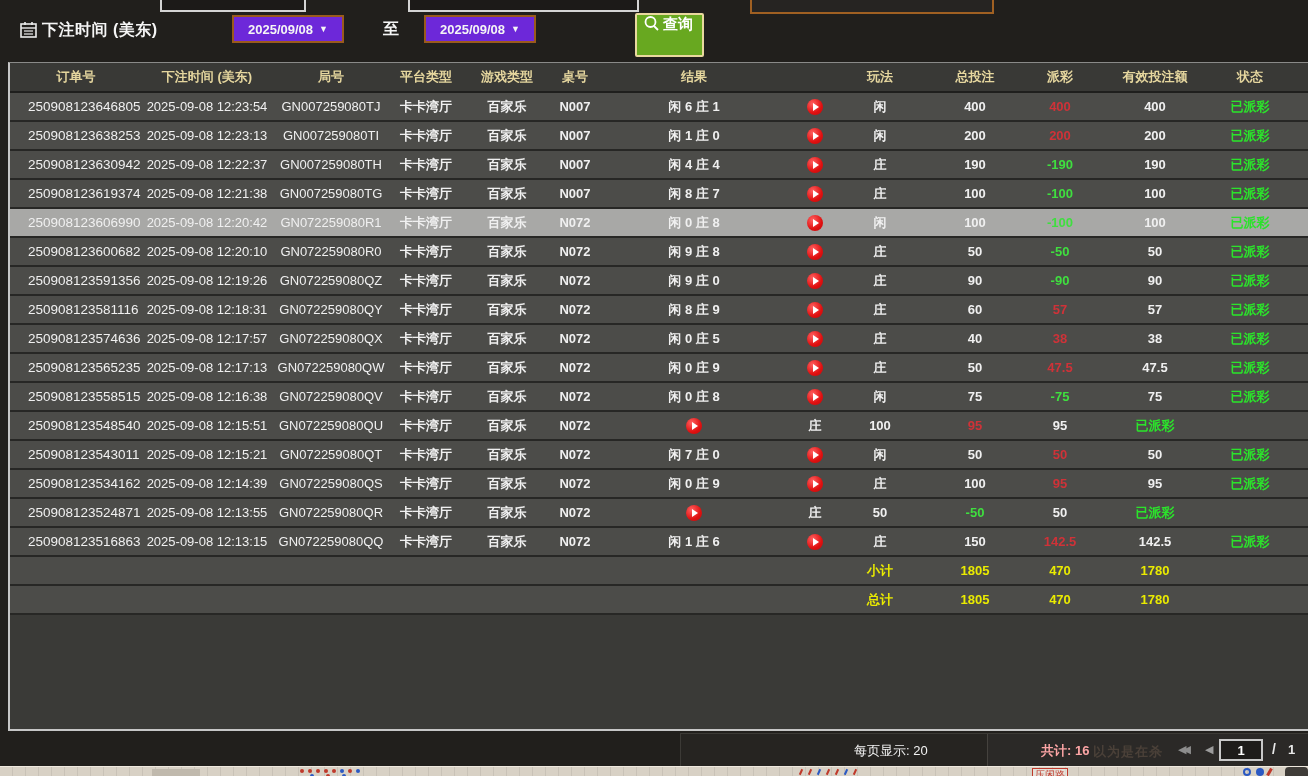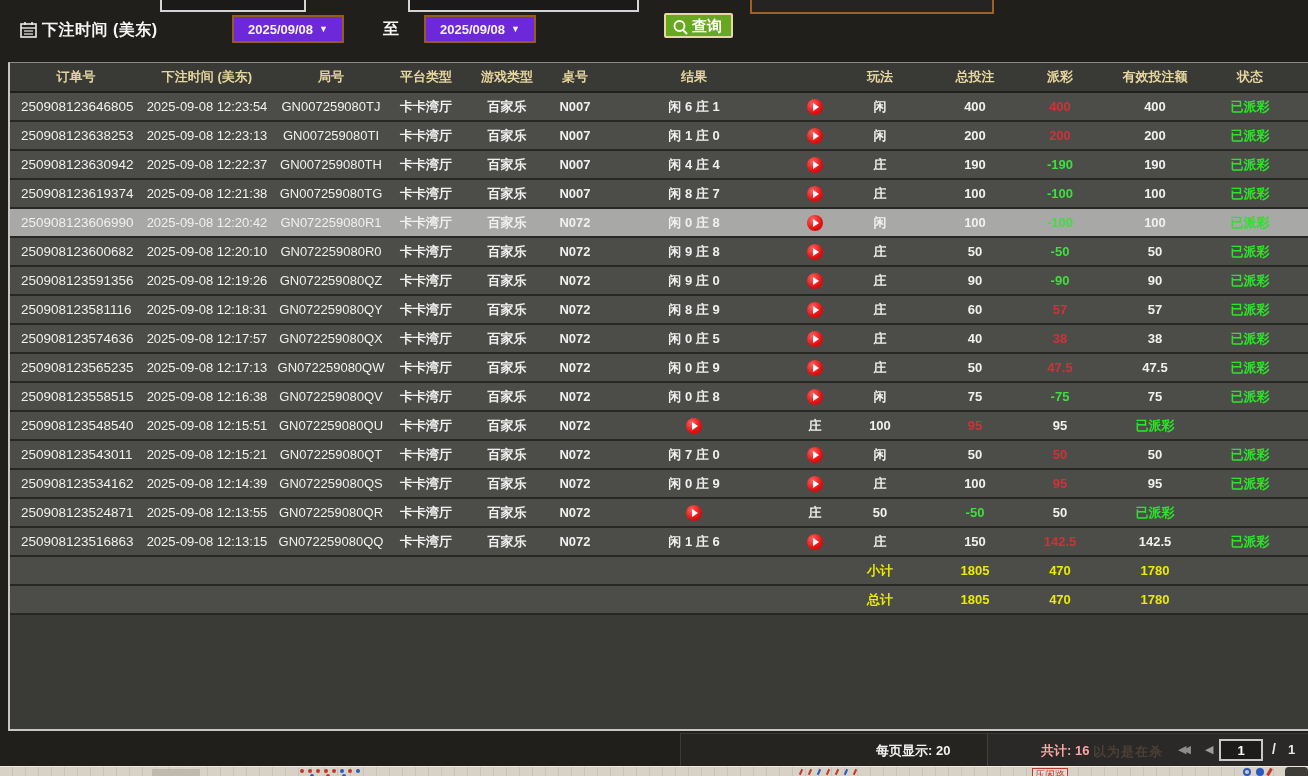--- a/index.html
+++ b/index.html
@@ -23,59 +23,59 @@
   .date-picker{
     position:absolute;top:15px;height:28px;width:112px;box-sizing:border-box;
     background:#6d28d9;border:2px solid #9a5a1d;color:#f5f5f5;
     font-weight:bold;font-size:13px;font-family:inherit;
     display:flex;align-items:center;justify-content:center;gap:6px;cursor:pointer;padding:0;
   }
   .dp1{left:232px;} .dp2{left:424px;}
   .caret{font-size:9px;line-height:1;}
   .to-label{position:absolute;left:383px;top:19px;color:#f5f5f5;font-size:16px;font-weight:bold;}
   .query-btn{
-    position:absolute;left:664px;top:13px;height:25px;box-sizing:border-box;
+    position:absolute;left:635px;top:13px;height:44px;box-sizing:border-box;
     background:#68a820;border:2px solid #e9d89e;border-radius:2px;color:#fff;
-    font-weight:bold;font-size:15px;font-family:inherit;display:flex;align-items:flex-end;
+    font-weight:bold;font-size:15px;font-family:inherit;display:flex;align-items:flex-start;
     gap:3px;padding:0 9px 0 6px;cursor:pointer;
   }
 
   
   :root{--cols:132px 130px 118px 72px 90px 46px 192px 50px 80px 110px 60px 130px 60px 80px;}
   .table-panel{
     position:absolute;left:8px;top:62px;width:1352px;height:669px;box-sizing:border-box;
     background:#3a3a37;border-left:2px solid #c6c6c6;border-bottom:2px solid #c6c6c6;
     border-top:1px solid #8a8a88;
   }
   .thead{display:grid;grid-template-columns:var(--cols);height:28px;background:#393936;
     border-bottom:2px solid #1f1f1d;}
   .hcell{display:flex;align-items:center;justify-content:center;color:#e5d69e;
     font-size:13px;font-weight:bold;white-space:nowrap;overflow:hidden;}
   .row{display:grid;grid-template-columns:var(--cols);height:29px;background:#4c4c49;
     border-bottom:2px solid #272725;box-sizing:border-box;}
   .row.selected{background:#a8a8a6;}
   .cell{display:flex;align-items:center;justify-content:center;color:#f0f0f0;
     font-size:13px;white-space:nowrap;overflow:hidden;}
-  .cell.c0{justify-content:flex-start;padding-left:11px;font-size:13.5px;}
+  .cell.c0{justify-content:flex-start;padding-left:18px;font-size:13.5px;}
   .cell.c3,.cell.c4,.cell.c5,.cell.c6,.cell.c8,.cell.c9,.cell.c10,.cell.c11,.cell.c12{font-weight:bold;}
   .cell.win{color:#cf3238;}
   .cell.loss{color:#3fdf3f;}
   .cell.status{color:#2be32b;}
   .row.trow .cell{color:#eaeb00;font-weight:bold;}
   .play-btn{width:16px;height:16px;border-radius:50%;display:inline-block;position:relative;
     background:radial-gradient(circle at 35% 30%, #ff6060, #e01010 60%, #c00a0a);cursor:pointer;}
   .play-btn::after{content:"";position:absolute;left:6px;top:4px;border-left:6px solid #fff;
     border-top:4px solid transparent;border-bottom:4px solid transparent;}
 
   
   .pagebar{position:absolute;left:680px;top:733px;width:628px;height:34px;background:#262421;
     border:1px solid #3c3a36;box-sizing:border-box;}
   .pagebar .rightsec{position:absolute;left:306px;top:0;width:322px;height:32px;background:#2b2927;
     border-left:1px solid #45423e;}
-  .pp{position:absolute;left:173px;top:8px;color:#f2f2f2;font-size:13px;font-weight:bold;margin-left:22px;}
+  .pp{position:absolute;left:173px;top:8px;color:#f2f2f2;font-size:13px;font-weight:normal;}
   .tot{position:absolute;left:360px;top:8px;color:#fca5a5;font-size:13px;font-weight:bold;}
   .wm{position:absolute;left:412px;top:9px;color:#4a4038;font-size:13px;font-weight:bold;letter-spacing:1px;}
   .arr{position:absolute;top:8px;color:#8d8d8d;font-size:11px;cursor:pointer;line-height:14px;}
   .arr.first{left:497px;letter-spacing:-4px;}
   .arr.prev{left:524px;color:#9c9c9c;}
   .page-input{position:absolute;left:538px;top:5px;width:44px;height:22px;box-sizing:border-box;
     background:#1e1c1a;border:2px solid #c8c8c8;color:#fff;font-size:13px;font-weight:bold;
     text-align:center;font-family:inherit;}
   .slash{position:absolute;left:591px;top:7px;color:#e8e8e8;font-size:14px;font-weight:bold;}
   .pcount{position:absolute;left:607px;top:8px;color:#e8e8e8;font-size:13px;font-weight:bold;}

